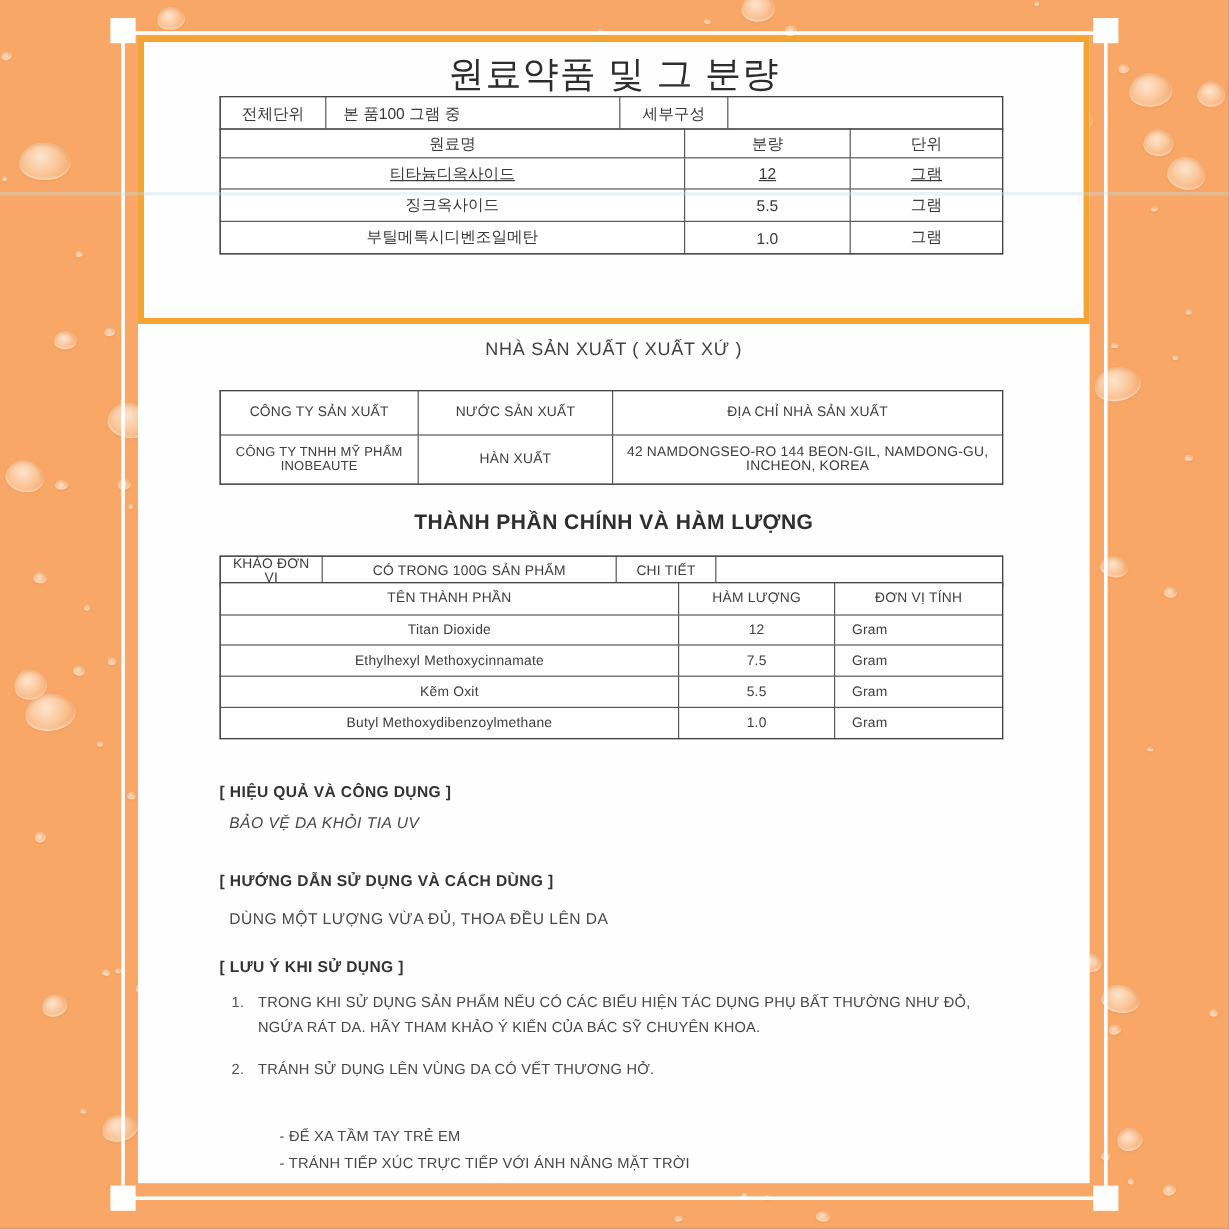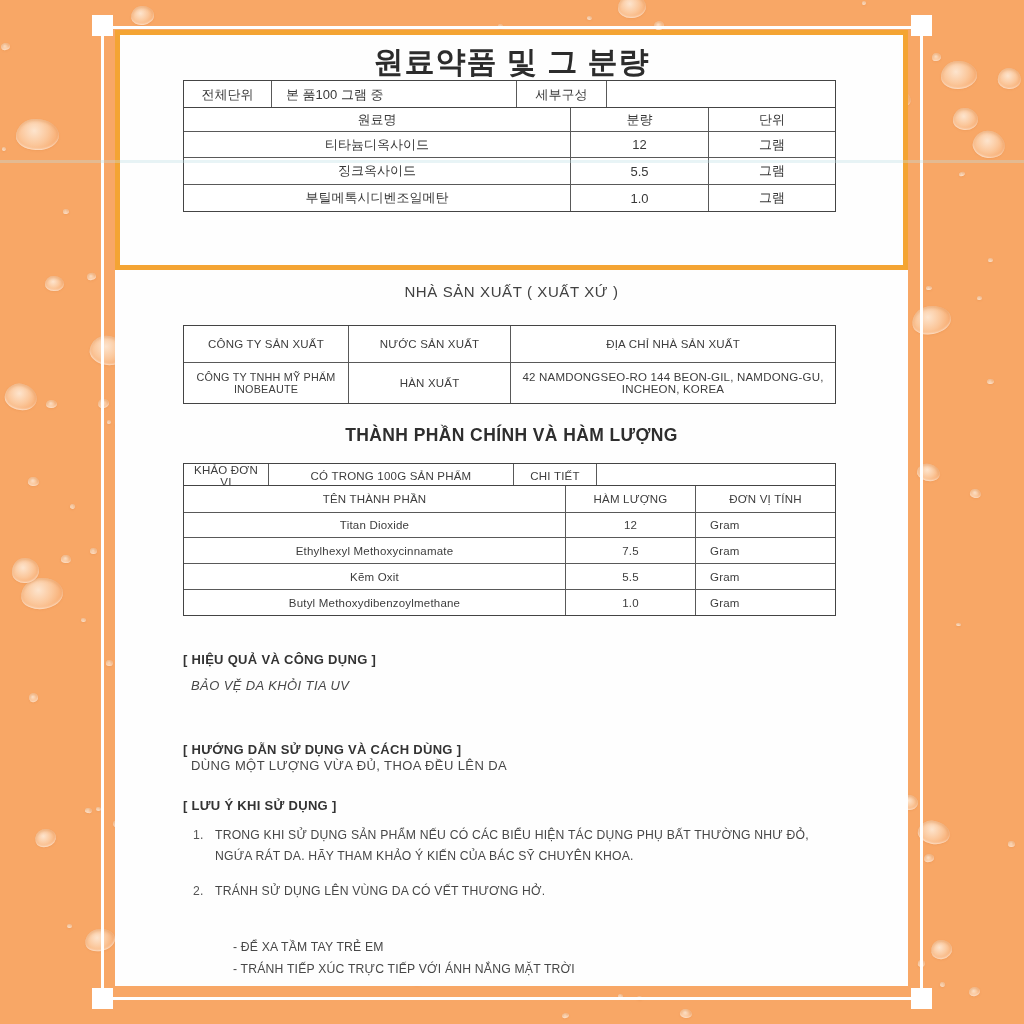--- a/index.html
+++ b/index.html
@@ -23,21 +23,21 @@
   .frame-square{position:absolute;width:21px;height:21px;background:#ffffff;}
   
   .doc{position:absolute;left:115px;top:30px;width:793px;height:956px;background:#fefefe;}
   .gold-border{position:absolute;left:115px;top:30px;width:793px;height:240px;
     border:5px solid #F4A433;box-sizing:border-box;pointer-events:none;}
   .scanline{position:absolute;left:0;top:160px;width:1024px;height:3px;
     background:rgba(190,224,230,0.35);pointer-events:none;}
   
   .abs{position:absolute;}
   .kr-title{left:0;top:12px;width:100%;text-align:center;
-    font-size:30px;font-weight:bold;color:#2c2c2c;letter-spacing:1px;}
+    font-size:30px;font-weight:normal;color:#2c2c2c;letter-spacing:1px;}
   table{border-collapse:collapse;table-layout:fixed;background:#fff;}
   .tbl{position:absolute;left:68px;width:652px;}
   td,th{border:1px solid #595959;font-weight:normal;overflow:hidden;
     text-align:center;vertical-align:middle;padding:0 3px;box-sizing:border-box;}
   .outer{outline:1px solid #444;outline-offset:-1px;}
   .kr-tbl td{font-size:13px;color:#383838;}
   .vn-tbl td{font-size:11.5px;color:#3d3d3d;letter-spacing:0.2px;}
   .cell-left{text-align:left;padding-left:14px;}
   .small-addr{font-size:10.3px;letter-spacing:0;}
   .sec-title{width:100%;text-align:center;color:#3a3a3a;}
@@ -263,21 +263,21 @@
           <col style="width:387px">
           <col style="width:138px">
           <col style="width:127px">
         </colgroup>
       <tbody>
           <tr style="height:24px;">
         <td>원료명</td>
         <td>분량</td>
         <td>단위</td>
       </tr>
-      <tr style="height:26px;">
+      <tr style="height:26px;text-decoration:underline;">
         <td>티타늄디옥사이드</td>
         <td>12</td>
         <td>그램</td>
       </tr>
       <tr style="height:27px;">
         <td>징크옥사이드</td>
         <td>5.5</td>
         <td>그램</td>
       </tr>
       <tr style="height:27px;">
@@ -360,21 +360,21 @@
         <td>Butyl Methoxydibenzoylmethane</td>
         <td>1.0</td>
         <td class="cell-left">Gram</td>
       </tr>
     </tbody>
       </table>
 
     <div class="abs sec-label" style="top:622px;">[ HIỆU QUẢ VÀ CÔNG DỤNG ]</div>
     <div class="abs sec-body" style="top:648px;font-style:italic;">BẢO VỆ DA KHỎI TIA UV</div>
 
-    <div class="abs sec-label" style="top:696px;margin-top:16px;">[ HƯỚNG DẪN SỬ DỤNG VÀ CÁCH DÙNG ]</div>
+    <div class="abs sec-label" style="top:696px;">[ HƯỚNG DẪN SỬ DỤNG VÀ CÁCH DÙNG ]</div>
     <div class="abs sec-body" style="top:728px;">DÙNG MỘT LƯỢNG VỪA ĐỦ, THOA ĐỀU LÊN DA</div>
 
     <div class="abs sec-label" style="top:768px;">[ LƯU Ý KHI SỬ DỤNG ]</div>
 
     <div class="num-item" style="top:795px;">
       <span class="num">1.</span><span class="txt">TRONG KHI SỬ DỤNG SẢN PHẨM NẾU CÓ CÁC BIỂU HIỆN TÁC DỤNG PHỤ BẤT THƯỜNG NHƯ ĐỎ, NGỨA RÁT DA. HÃY THAM KHẢO Ý KIẾN CỦA BÁC SỸ CHUYÊN KHOA.</span>
     </div>
     <div class="num-item" style="top:851px;text-decoration:underline;">
       <span class="num">2.</span><span class="txt">TRÁNH SỬ DỤNG LÊN VÙNG DA CÓ VẾT THƯƠNG HỞ.</span>
     </div>

